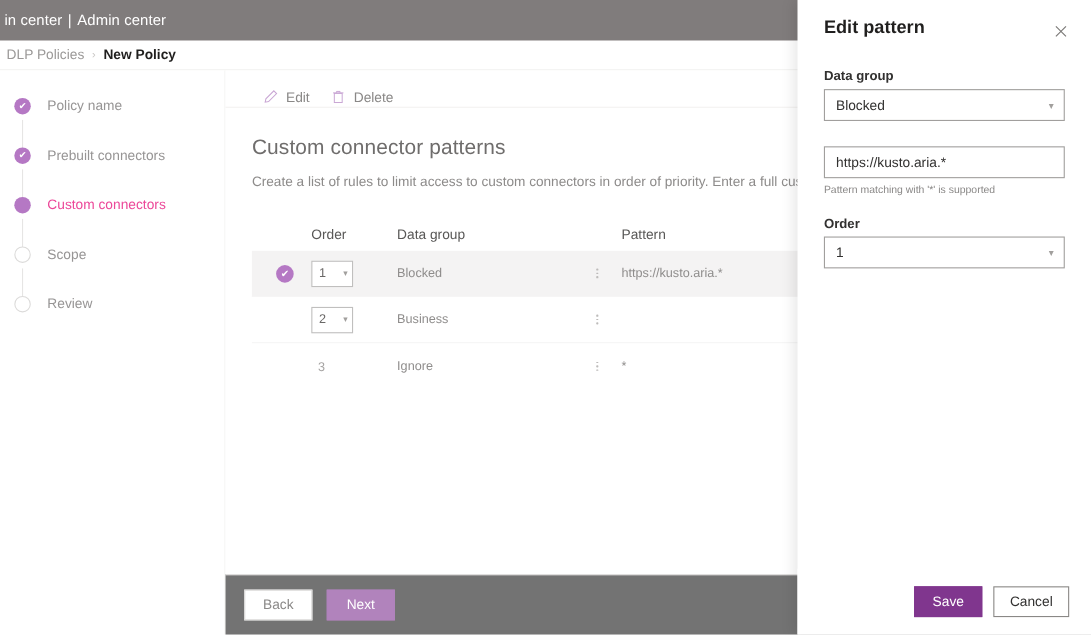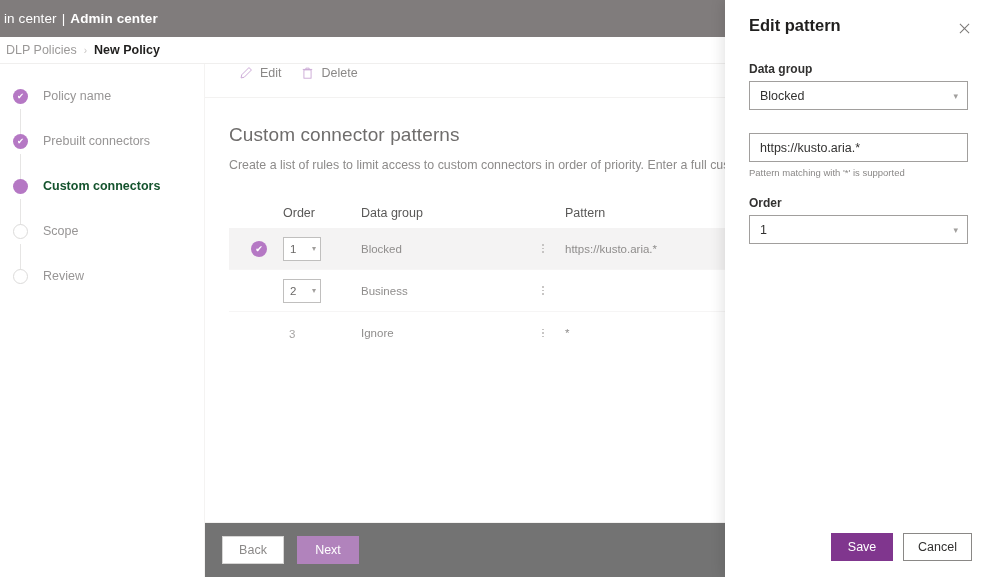--- a/index.html
+++ b/index.html
@@ -33,21 +33,21 @@
     padding-left: 4px;
     white-space: nowrap;
     letter-spacing: .1px;
   }
   .suitebar-title .divider-bar {
     color: #ffffff;
     padding: 0 5px;
     font-weight: 400;
   }
   .suitebar-title .strong {
-    font-weight: 700;
+    font-weight: 400;
   }
   .search-wrap {
     position: absolute;
     left: 245px;
     top: 6px;
     width: 350px;
     height: 25px;
     background: #f2f1f0;
     display: flex;
     align-items: center;
@@ -140,22 +140,22 @@
     border: 1.2px solid #dcdbda;
     background: #ffffff;
   }
   .step-label {
     margin-left: 15px;
     font-size: 12.5px;
     color: #979595;
     white-space: nowrap;
   }
   .step-label.active {
-    color: #14532d;
-    font-weight: 700;
+    color: #ec4899;
+    font-weight: 400;
   }
   .step-connector {
     position: absolute;
     left: 20px;
     width: 1px;
     background: #e6e5e4;
   }
 
   
   .main {
@@ -170,21 +170,21 @@
   .cmdbar {
     height: 34px;
     border-bottom: 1px solid #f3f2f1;
     display: flex;
     align-items: center;
     padding-left: 24px;
     box-sizing: border-box;
   }
   .cmd-btn {
     display: flex;
-    align-items: flex-start;
+    align-items: flex-end;
     height: 30px;
     padding: 0 9px;
     cursor: default;
   }
   .cmd-ico {
     width: 15px;
     height: 15px;
     margin-right: 7px;
     color: #c9a6d4;
     display: flex;

